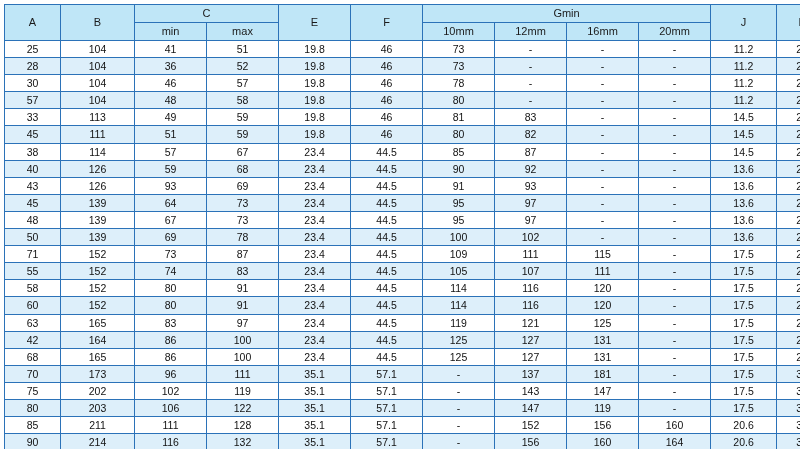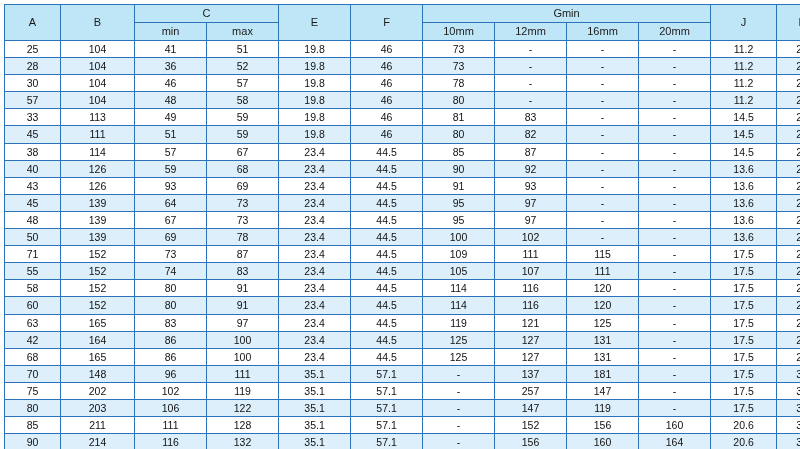--- a/index.html
+++ b/index.html
@@ -367,41 +367,41 @@
           <td>44.5</td>
           <td>125</td>
           <td>127</td>
           <td>131</td>
           <td>-</td>
           <td>17.5</td>
           <td>28</td>
         </tr>
         <tr class="even">
           <td>70</td>
-          <td>148</td>
+          <td>173</td>
           <td>96</td>
           <td>111</td>
           <td>35.1</td>
           <td>57.1</td>
           <td>-</td>
           <td>137</td>
           <td>181</td>
           <td>-</td>
           <td>17.5</td>
           <td>37</td>
         </tr>
         <tr class="odd">
           <td>75</td>
           <td>202</td>
           <td>102</td>
           <td>119</td>
           <td>35.1</td>
           <td>57.1</td>
           <td>-</td>
-          <td>257</td>
+          <td>143</td>
           <td>147</td>
           <td>-</td>
           <td>17.5</td>
           <td>37</td>
         </tr>
         <tr class="even">
           <td>80</td>
           <td>203</td>
           <td>106</td>
           <td>122</td>

